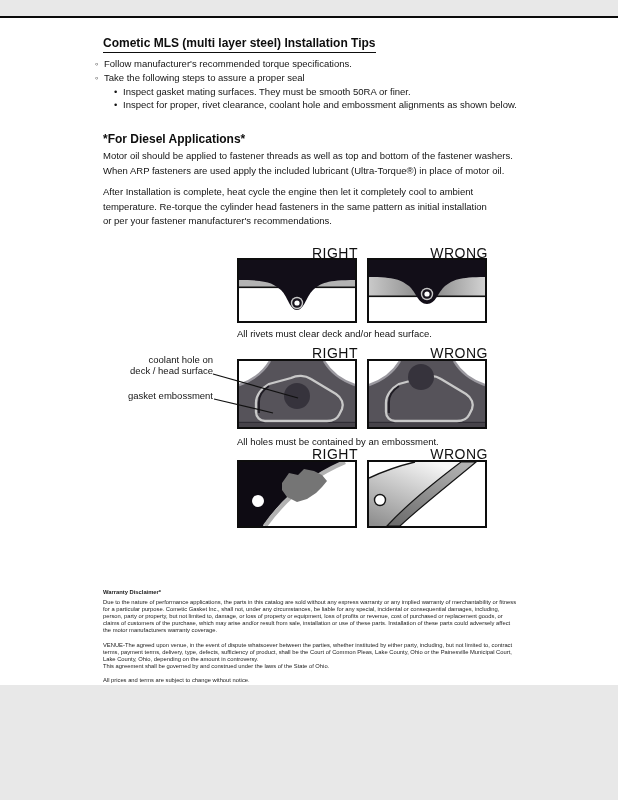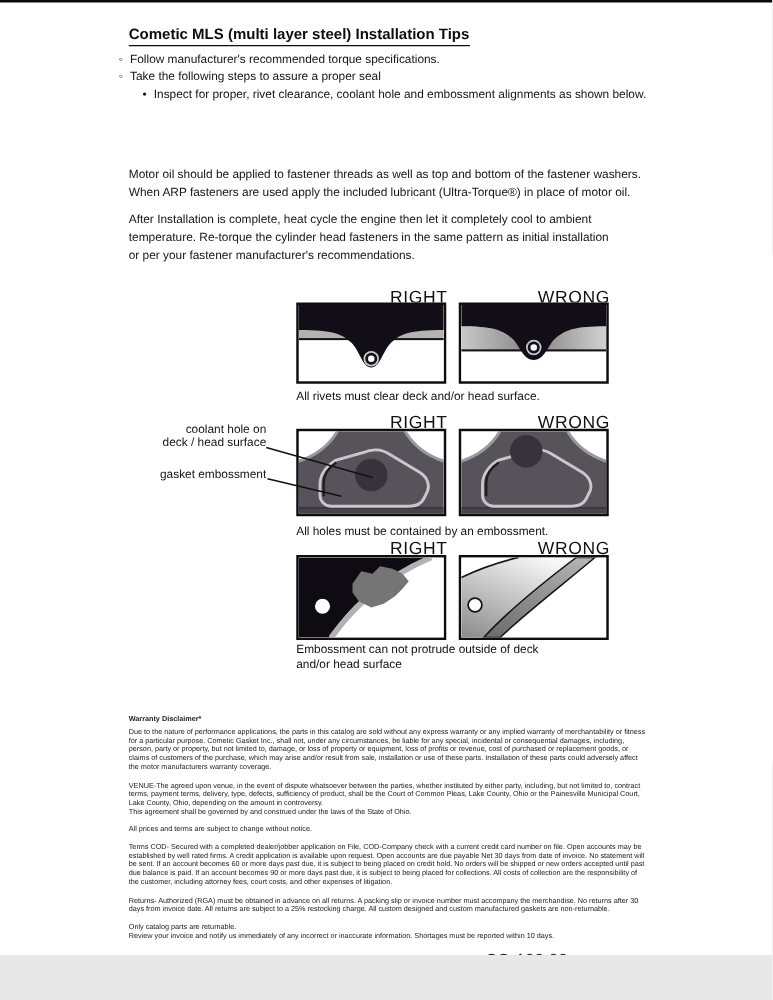--- a/index.html
+++ b/index.html
@@ -1,19 +1,19 @@
 <!DOCTYPE html>
 <html><head>
 <meta charset="utf-8">
 <style>
   html,body{margin:0;padding:0;background:#e8e8e8;}
   .page{
-    position:relative;width:618px;height:764px;background:#ffffff;
+    position:relative;width:618px;height:669px;background:#ffffff;
     font-family:"Liberation Sans","DejaVu Sans",sans-serif;color:#151515;
-    overflow:hidden;margin:0 auto;
+    overflow:hidden;margin:16px auto;
   }
   .top-rule{position:absolute;left:0;top:0;width:618px;height:2px;background:#0a0a0a;}
   .title{
     position:absolute;left:103px;top:20px;margin:0;
     font-size:12px;font-weight:bold;color:#0d0d0d;
     border-bottom:1.6px solid #0d0d0d;padding-bottom:2px;display:inline-block;
   }
   .tips{position:absolute;left:95px;top:41px;margin:0;padding:0;list-style:none;
     font-size:9.5px;line-height:13.8px;color:#141414;}
   .tips li{position:relative;padding-left:9px;white-space:nowrap;}
@@ -43,23 +43,25 @@
 <body>
 
 <div class="page">
   <div class="top-rule"></div>
 
   <h1 class="title">Cometic MLS (multi layer steel) Installation Tips</h1>
 
   <ul class="tips">
     <li>Follow manufacturer's recommended torque specifications.</li>
     <li>Take the following steps to assure a proper seal</li>
+    <li class="sub">Inspect gasket mating surfaces.  They must be smooth 50RA or finer.</li>
     <li class="sub">Inspect for proper, rivet clearance, coolant hole and embossment alignments as shown below.</li>
   </ul>
 
+  <h2 class="diesel-h">*For Diesel Applications*</h2>
   <p class="para p1">Motor oil should be applied to fastener threads as well as top and bottom of the fastener washers.
 When ARP fasteners are used apply the included lubricant (Ultra-Torque®) in place of motor oil.</p>
   <p class="para p2">After Installation is complete, heat cycle the engine then let it completely cool to ambient
 temperature. Re-torque the cylinder head fasteners in the same pattern as initial installation
 or per your fastener manufacturer's recommendations.</p>
 
   <div class="hdr" style="left:237px;top:229px;">RIGHT</div>
   <div class="hdr" style="left:367px;top:229px;">WRONG</div>
 
   <div class="dbox" style="left:237px;top:242px;">
@@ -161,22 +163,20 @@
             <stop offset="1" stop-color="#6f6f6f"></stop>
         </linearGradient>
       </defs>
       <rect x="0" y="0" width="116" height="64" fill="#ffffff"></rect>
       <path d="M0,16 C17,8 33,3 46,0 L92,0 C63,22 38,42 18,64 L0,64 Z" fill="url(#g3)"></path>
       <path d="M0,16 C17,8 33,3 46,0" fill="none" stroke="#141414" stroke-width="1.4"></path>
       <path d="M92,0 L107,0 C77,25 50,46 31,64 L18,64 C38,42 63,22 92,0 Z" fill="url(#g4)" stroke="#141414" stroke-width="1.2"></path>
       <circle cx="11" cy="38" r="5.5" fill="#ffffff" stroke="#141414" stroke-width="1.4"></circle>
     </svg>
   </div>
-  <div class="cap" style="left:237px;top:514px;">Embossment can not protrude outside of deck
-and/or head surface</div>
 
   <div class="warranty">
     <p class="w-head">Warranty Disclaimer*</p>
     <p>Due to the nature of performance applications, the parts in this catalog are sold without any express warranty or any implied warranty of merchantability or fitness for a particular purpose.  Cometic Gasket Inc., shall not, under any circumstances, be liable for any special, incidental or consequential damages, including, person, party or property, but not limited to, damage, or loss of property or equipment, loss of profits or revenue, cost of purchased or replacement goods, or claims of customers of the purchase, which may arise and/or result from sale, installation or use of these parts.  Installation of these parts could adversely affect the motor manufacturers warranty coverage.</p>
     <div class="group">
       <div class="tight">VENUE-The agreed upon venue, in the event of dispute whatsoever between the parties, whether instituted by either party, including, but not limited to, contract terms, payment terms, delivery, type, defects, sufficiency of product, shall be the Court of Common Pleas, Lake County, Ohio or the Painesville Municipal Court, Lake County, Ohio, depending on the amount in controversy.</div>
       <div class="tight">This agreement shall be governed by and construed under the laws of the State of Ohio.</div>
     </div>
     <p>All prices and terms are subject to change without notice.</p>
     <p>Terms COD- Secured with a completed dealer/jobber application on File, COD-Company check with a current credit card number on file.  Open accounts may be established by well rated firms.  A credit application is available upon request.  Open accounts are due payable Net 30 days from date of invoice.  No statement will be sent.  If an account becomes 60 or more days past due, it is subject to being placed on credit hold.  No orders will be shipped or new orders accepted until past due balance is paid.  If an account becomes 90 or more days past due, it is subject to being placed for collections.  All costs of collection are the responsibility of the customer, including attorney fees, court costs, and other expenses of litigation.</p>

